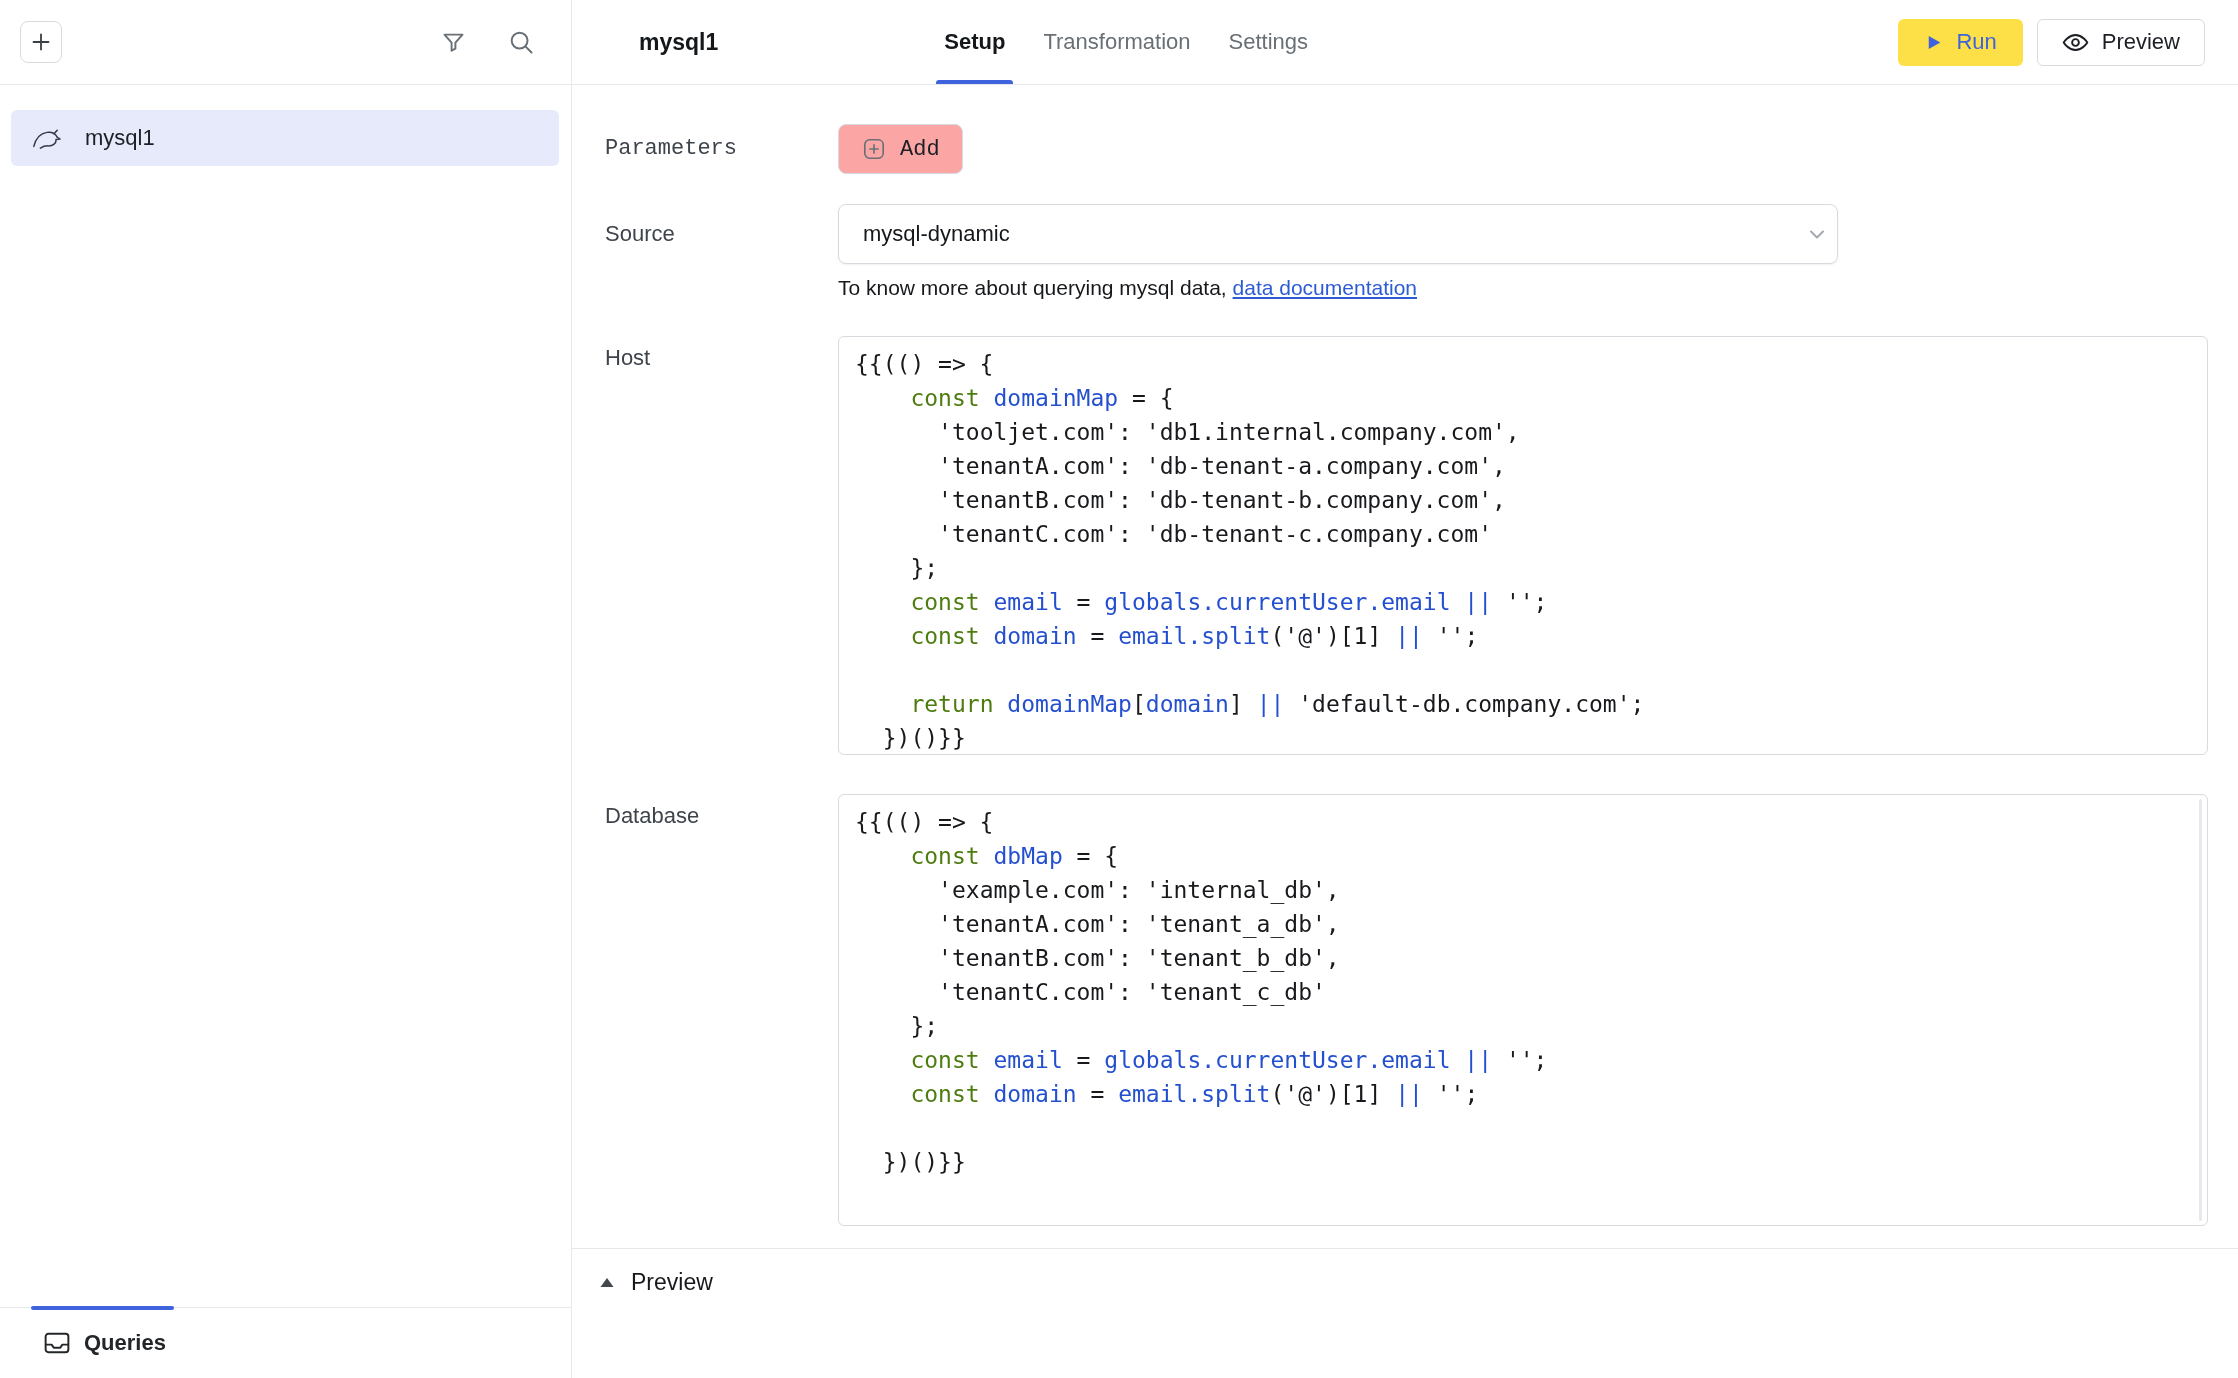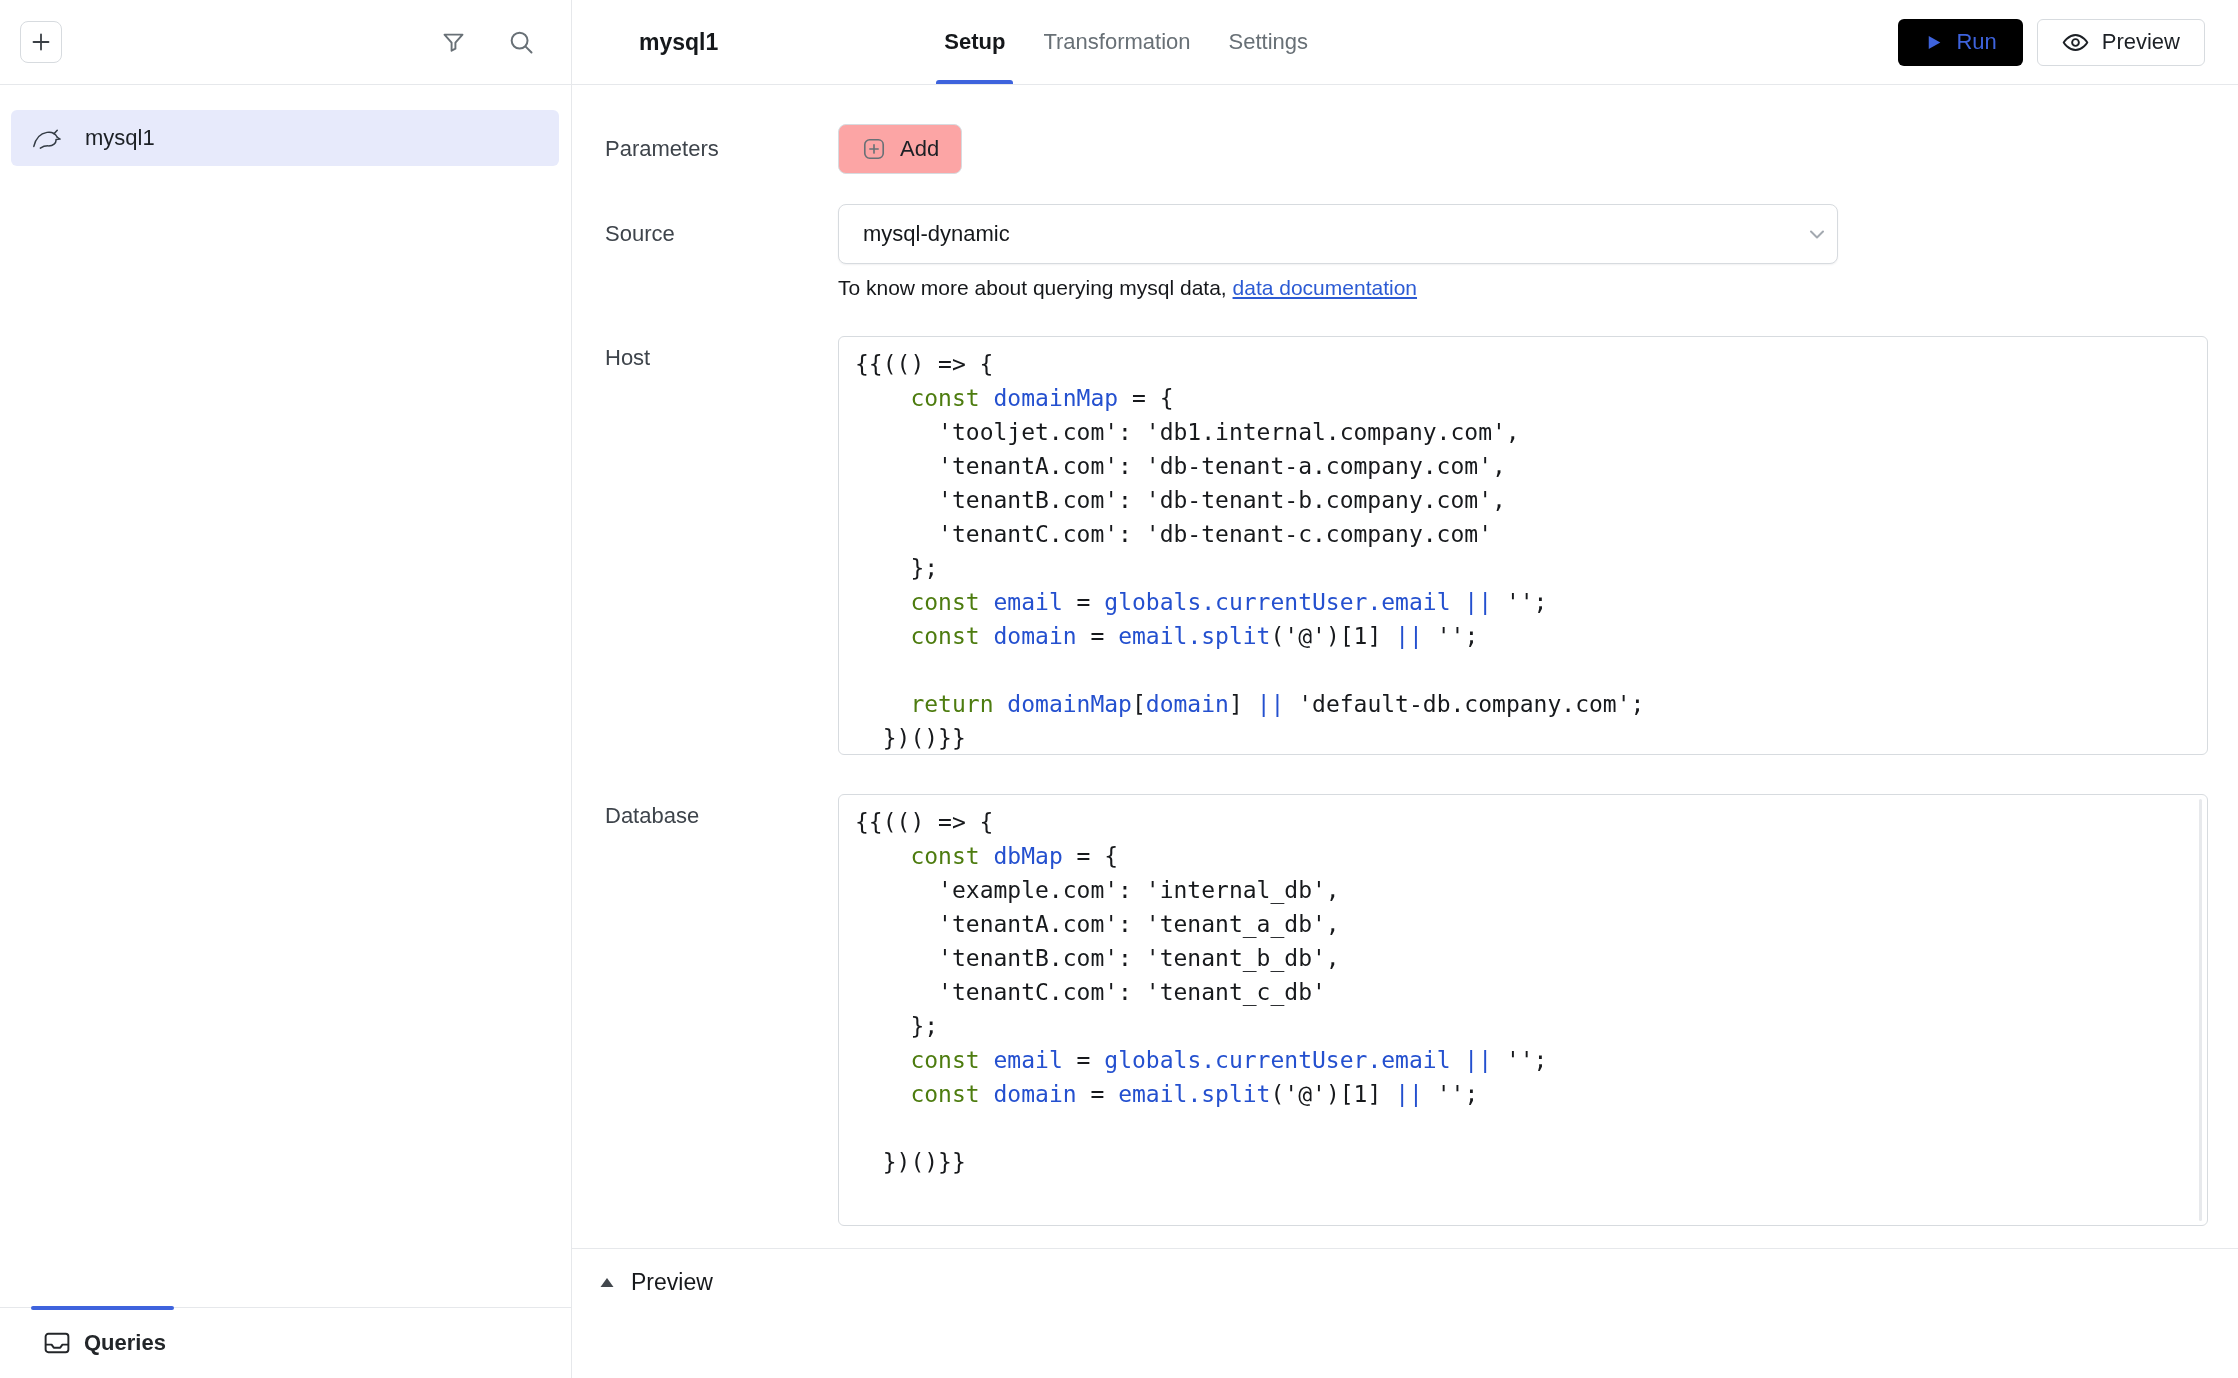--- a/index.html
+++ b/index.html
@@ -22,27 +22,27 @@
 
   
   .main { flex:1; display:flex; flex-direction:column; background:#fff; min-width:0; }
   .main-header { height:85px; flex-shrink:0; border-bottom:1px solid #e6e8eb; display:flex; align-items:center; padding:0 33px 0 67px; }
   .page-title { font-size:23px; font-weight:700; color:#15181b; }
   .tabs { display:flex; margin-left:218px; gap:22px; height:100%; align-items:stretch; }
   .tab { font-size:22px; color:#687076; display:flex; align-items:center; position:relative; padding:0 8px; cursor:pointer; }
   .tab.active { color:#15181b; font-weight:700; }
   .tab.active::after { content:""; position:absolute; left:0; right:0; bottom:0; height:4px; background:#3e63dd; border-radius:3px 3px 0 0; }
   .header-actions { margin-left:auto; display:flex; gap:14px; align-items:center; }
-  .run-button { display:flex; align-items:center; gap:13px; height:47px; padding:0 26px; background:#000000; color:#3e63dd; border:none; border-radius:6px; font-size:22px; font-weight:500; font-family:inherit; cursor:pointer; }
+  .run-button { display:flex; align-items:center; gap:13px; height:47px; padding:0 26px; background:#fde047; color:#3e63dd; border:none; border-radius:6px; font-size:22px; font-weight:500; font-family:inherit; cursor:pointer; }
   .preview-button { display:flex; align-items:center; gap:13px; height:47px; padding:0 24px; background:#fff; color:#1c2025; border:1px solid #d7dbdf; border-radius:6px; font-size:22px; font-family:inherit; cursor:pointer; }
 
   
   .form { padding:39px 30px 0 33px; }
   .form-row { display:flex; }
-  .row-parameters { margin-bottom:30px; }
+  .row-parameters { margin-bottom:30px;font-family:Liberation Mono, monospace; }
   .row-source { margin-bottom:36px; }
   .row-host { margin-bottom:39px; }
   .row-label { width:233px; flex-shrink:0; font-size:22px; color:#3e444b; padding-top:12px; }
   .row-source .row-label { padding-top:17px; }
   .row-host .row-label, .row-database .row-label { padding-top:9px; }
   .row-field { flex:1; min-width:0; }
 
   .add-button { display:flex; align-items:center; gap:13px; height:50px; padding:0 22px; background:#fca5a5; border:1px solid #d7dbdf; border-radius:8px; font-size:22px; color:#1c2025; font-family:inherit; cursor:pointer; }
 
   .select-control { width:1000px; height:60px; border:1px solid #d7dbdf; border-radius:8px; background:#fff; display:flex; align-items:center; justify-content:space-between; padding:0 8px 0 24px; font-size:22px; color:#15181b; box-shadow:0 1px 2px rgba(16,24,40,0.06); cursor:pointer; }

